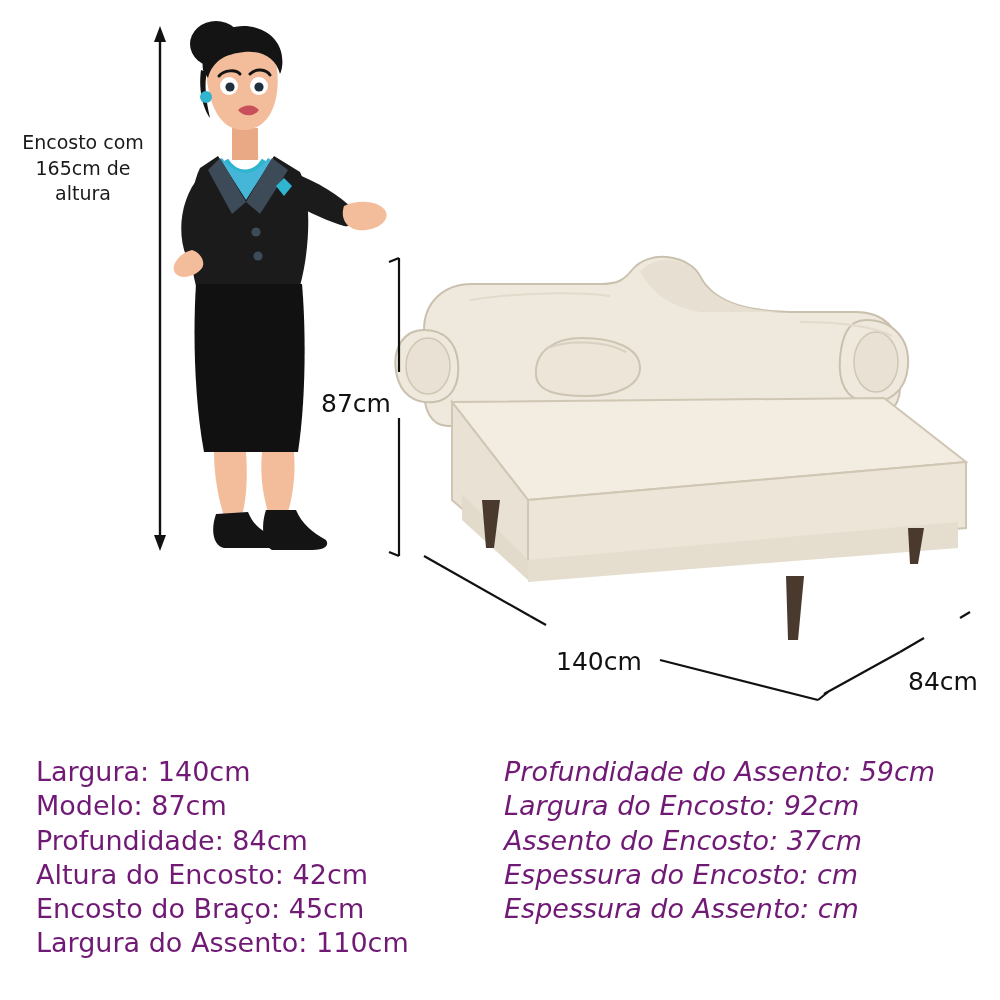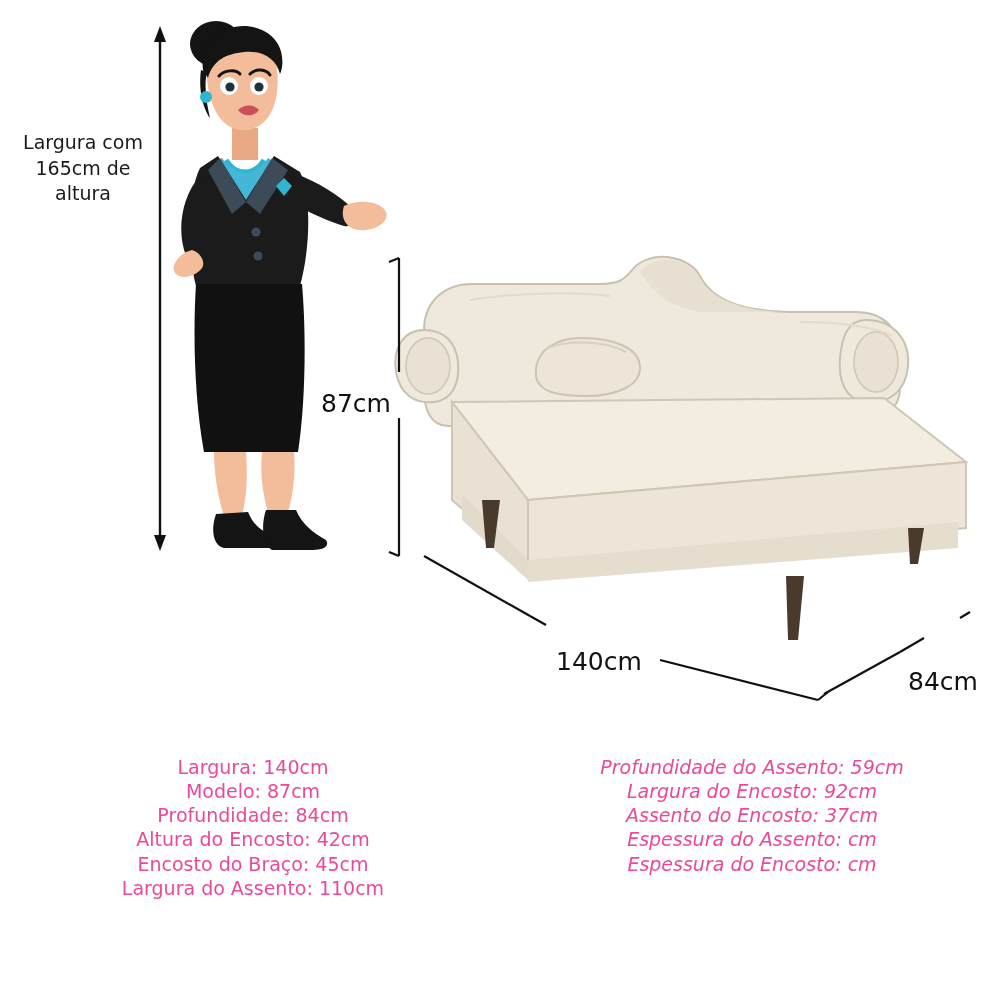--- a/index.html
+++ b/index.html
@@ -64,34 +64,33 @@
   .spec-col.left {
     width: 470px;
     padding-left: 36px;
   }
   .spec-col.right {
     width: 530px;
     padding-left: 34px;
     font-style: italic;
   }
   .spec-line {
-    font-size: 19px;
+    font-size: 27px;
     line-height: 1.27;
-    color: #ec4899;
+    color: #701a75;
     white-space: nowrap;
     font-family: "DejaVu Sans", sans-serif;
-    text-align: center;
   }
 </style>
 </head>
 <body>
 
 <div class="stage">
 
-  <div class="model-caption">Largura com 165cm de altura</div>
+  <div class="model-caption">Encosto com 165cm de altura</div>
 
   <svg class="diagram" viewBox="0 0 1000 760" xmlns="http://www.w3.org/2000/svg">
 
     <g>
       <line x1="160" y1="32" x2="160" y2="545" stroke="#111" stroke-width="2.4"></line>
       <polygon points="160,26 154,42 166,42" fill="#111"></polygon>
       <polygon points="160,551 154,535 166,535" fill="#111"></polygon>
     </g>
 
     <g>
@@ -208,18 +207,18 @@
       <div class="spec-line">Modelo: 87cm</div>
       <div class="spec-line">Profundidade: 84cm</div>
       <div class="spec-line">Altura do Encosto: 42cm</div>
       <div class="spec-line">Encosto do Braço: 45cm</div>
       <div class="spec-line">Largura do Assento: 110cm</div>
     </div>
     <div class="spec-col right">
       <div class="spec-line">Profundidade do Assento: 59cm</div>
       <div class="spec-line">Largura do Encosto: 92cm</div>
       <div class="spec-line">Assento do Encosto: 37cm</div>
+      <div class="spec-line">Espessura do Encosto: cm</div>
       <div class="spec-line">Espessura do Assento: cm</div>
-      <div class="spec-line">Espessura do Encosto: cm</div>
     </div>
   </div>
 
 </div>
 
 </body></html>

